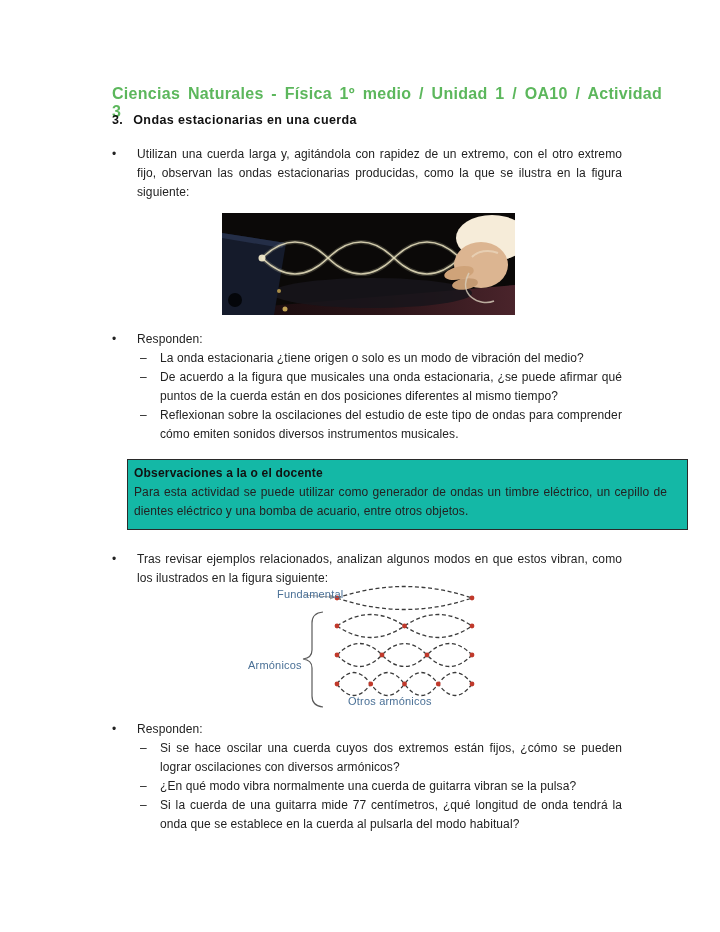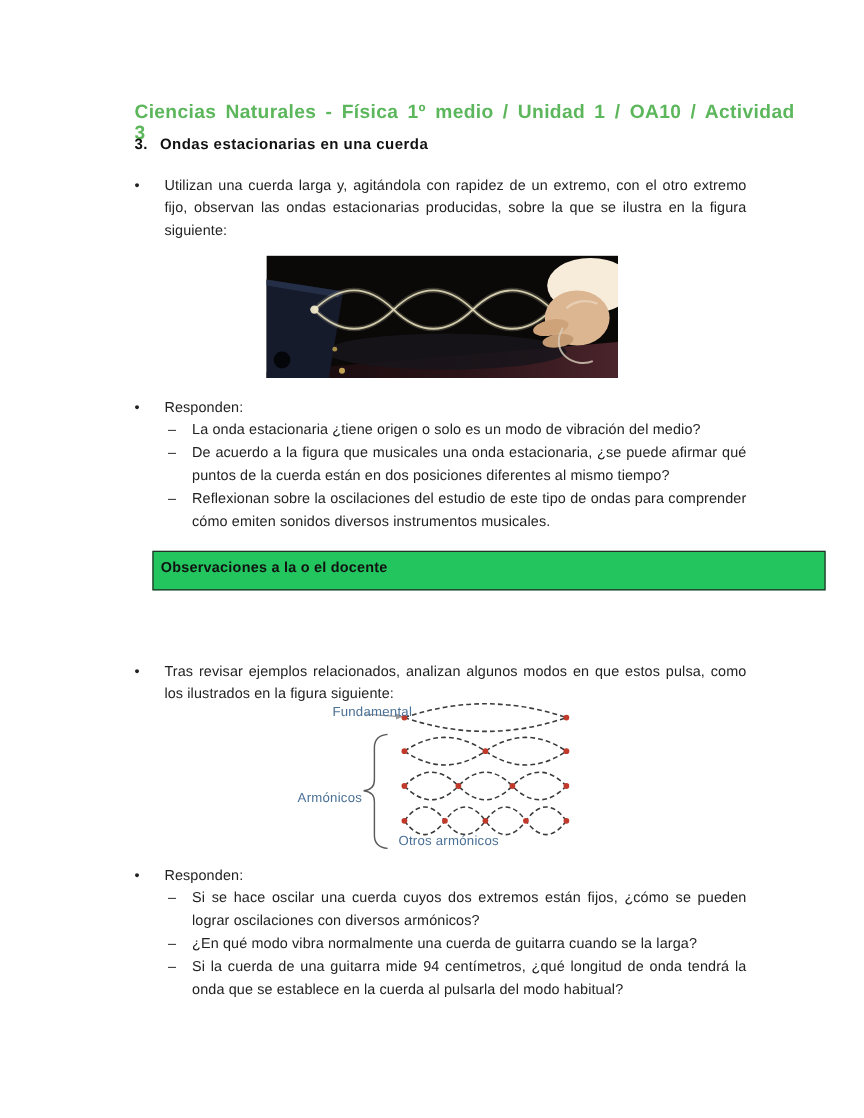--- a/index.html
+++ b/index.html
@@ -23,21 +23,21 @@
   .btext{width:485px;text-align:justify;}
   .sub-item{display:flex;margin-left:28px;}
   .dash{width:20px;flex:none;}
   .stext{width:462px;text-align:justify;}
   .intro{left:112px;top:145px;width:512px;}
   .photo{left:222px;top:213px;width:293px;height:102px;}
   .photo svg{display:block;}
   .responden1{left:112px;top:330px;width:512px;}
   .note-box{
     left:127px;top:459px;width:561px;box-sizing:border-box;
-    border:1px solid #2a2a2a;padding:4px 20px 8px 6px;background:#22c55e;
+    border:1px solid #2a2a2a;padding:4px 20px 8px 6px;background:#14b8a6;
   }
   .note-title{font-weight:bold;line-height:19px;letter-spacing:.2px;color:#111;}
   .note-body{line-height:19px;text-align:justify;letter-spacing:.1px;}
   .tras{left:112px;top:550px;width:512px;}
   .diagram{left:240px;top:583px;width:250px;height:130px;}
   .diagram-label{
     position:absolute;font-size:11px;letter-spacing:.2px;line-height:13px;
   }
   .lbl-fundamental{left:4px;top:5px;padding-left:33px;}
   .lbl-armonicos{left:8px;top:76px;}
@@ -51,21 +51,21 @@
 <body>
 
 <div class="abs doc-header" style="color: rgb(92, 183, 92);">Ciencias Naturales - Física 1º medio / Unidad 1 / OA10 / Actividad 3</div>
 
 <div class="abs section-title">
   <span class="num">3.</span><span>Ondas estacionarias en una cuerda</span>
 </div>
 
 <div class="abs intro textblock bullet-row">
   <span class="marker">•</span>
-  <span class="btext">Utilizan una cuerda larga y, agitándola con rapidez de un extremo, con el otro extremo fijo, observan las ondas estacionarias producidas, sobre la que se ilustra en la figura siguiente:</span>
+  <span class="btext">Utilizan una cuerda larga y, agitándola con rapidez de un extremo, con el otro extremo fijo, observan las ondas estacionarias producidas, como la que se ilustra en la figura siguiente:</span>
 </div>
 
 <div class="abs photo">
   <svg width="293" height="102" viewBox="0 0 293 102">
     <defs>
       <linearGradient id="tableg" x1="0" y1="0" x2="1" y2="0">
         <stop offset="0" stop-color="#140a0c"></stop>
         <stop offset="0.55" stop-color="#2b1418"></stop>
         <stop offset="1" stop-color="#4a242b"></stop>
       </linearGradient>
@@ -112,31 +112,32 @@
     <span class="stext">De acuerdo a la figura que musicales una onda estacionaria, ¿se puede afirmar qué puntos de la cuerda están en dos posiciones diferentes al mismo tiempo?</span>
   </div>
   <div class="sub-item">
     <span class="dash">–</span>
     <span class="stext">Reflexionan sobre la oscilaciones del estudio de este tipo de ondas para comprender cómo emiten sonidos diversos instrumentos musicales.</span>
   </div>
 </div>
 
 <div class="abs note-box">
   <div class="note-title">Observaciones a la o el docente</div>
+  <div class="note-body">Para esta actividad se puede utilizar como generador de ondas un timbre eléctrico, un cepillo de dientes eléctrico y una bomba de acuario, entre otros objetos.</div>
 </div>
 
 <div class="abs tras textblock bullet-row">
   <span class="marker">•</span>
-  <span class="btext">Tras revisar ejemplos relacionados, analizan algunos modos en que estos pulsa, como los ilustrados en la figura siguiente:</span>
+  <span class="btext">Tras revisar ejemplos relacionados, analizan algunos modos en que estos vibran, como los ilustrados en la figura siguiente:</span>
 </div>
 
 <div class="abs diagram">
   <span class="diagram-label lbl-fundamental" style="color: rgb(74, 112, 150);">Fundamental</span>
   <span class="diagram-label lbl-armonicos" style="color: rgb(74, 112, 150);">Armónicos</span>
-  <span class="diagram-label lbl-otros" style="color: rgb(74, 112, 150);">Otros armónicos</span>
+  <span class="diagram-label lbl-otros" style="color: rgb(74, 112, 150); margin-left: 16px;">Otros armónicos</span>
   <svg id="modes-svg" width="250" height="130" viewBox="0 0 250 130">
     <line x1="64" y1="12" x2="90" y2="14" class="pointer-line"></line>
     <polygon points="90,11.5 96,14 90,16.5" fill="#999"></polygon>
     <path class="brace" d="M 83 29 Q 72 30 72 40 L 72 67 Q 72 75 63 76 Q 72 77 72 85 L 72 113 Q 72 123 83 124"></path>
   <path d="M 97 15 Q 164.5 -8 232 15" class="wave-line"></path>
       <path d="M 97 15 Q 164.5 38 232 15" class="wave-line"></path>
       <circle cx="97" cy="15" r="2.4" fill="#c0392b"></circle>
       <circle cx="232" cy="15" r="2.4" fill="#c0392b"></circle>
       <path d="M 97 43 Q 130.75 20 164.5 43 Q 198.25 66 232 43" class="wave-line"></path>
       <path d="M 97 43 Q 130.75 66 164.5 43 Q 198.25 20 232 43" class="wave-line"></path>
@@ -163,19 +164,19 @@
   <div class="bullet-row">
     <span class="marker">•</span>
     <span class="btext">Responden:</span>
   </div>
   <div class="sub-item">
     <span class="dash">–</span>
     <span class="stext">Si se hace oscilar una cuerda cuyos dos extremos están fijos, ¿cómo se pueden lograr oscilaciones con diversos armónicos?</span>
   </div>
   <div class="sub-item">
     <span class="dash">–</span>
-    <span class="stext">¿En qué modo vibra normalmente una cuerda de guitarra cuando se la larga?</span>
+    <span class="stext">¿En qué modo vibra normalmente una cuerda de guitarra vibran se la pulsa?</span>
   </div>
   <div class="sub-item">
     <span class="dash">–</span>
-    <span class="stext">Si la cuerda de una guitarra mide 94 centímetros, ¿qué longitud de onda tendrá la onda que se establece en la cuerda al pulsarla del modo habitual?</span>
+    <span class="stext">Si la cuerda de una guitarra mide 77 centímetros, ¿qué longitud de onda tendrá la onda que se establece en la cuerda al pulsarla del modo habitual?</span>
   </div>
 </div>
 
 </body></html>

